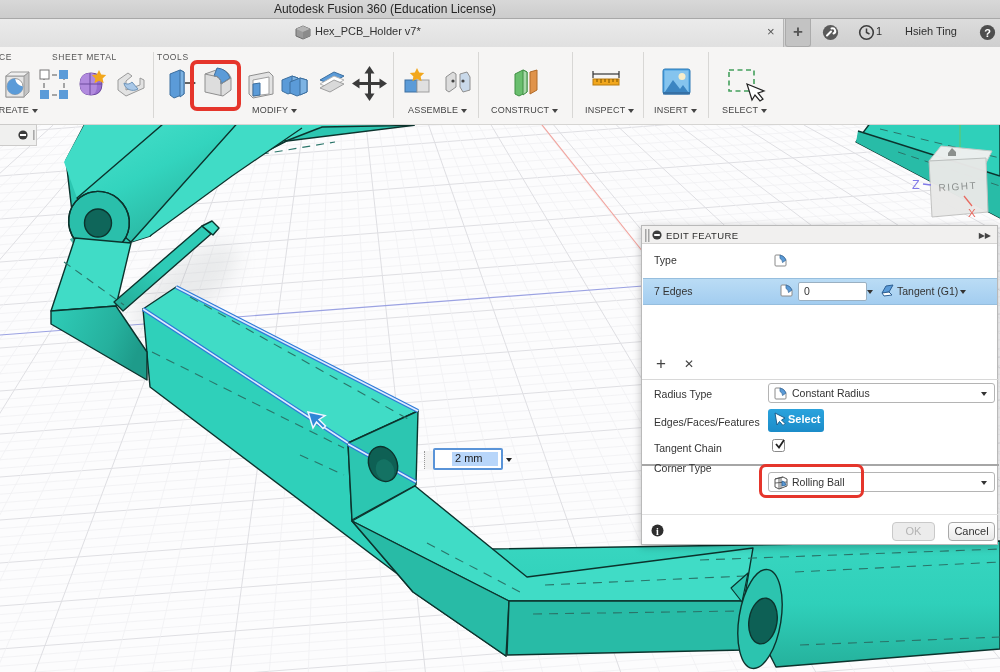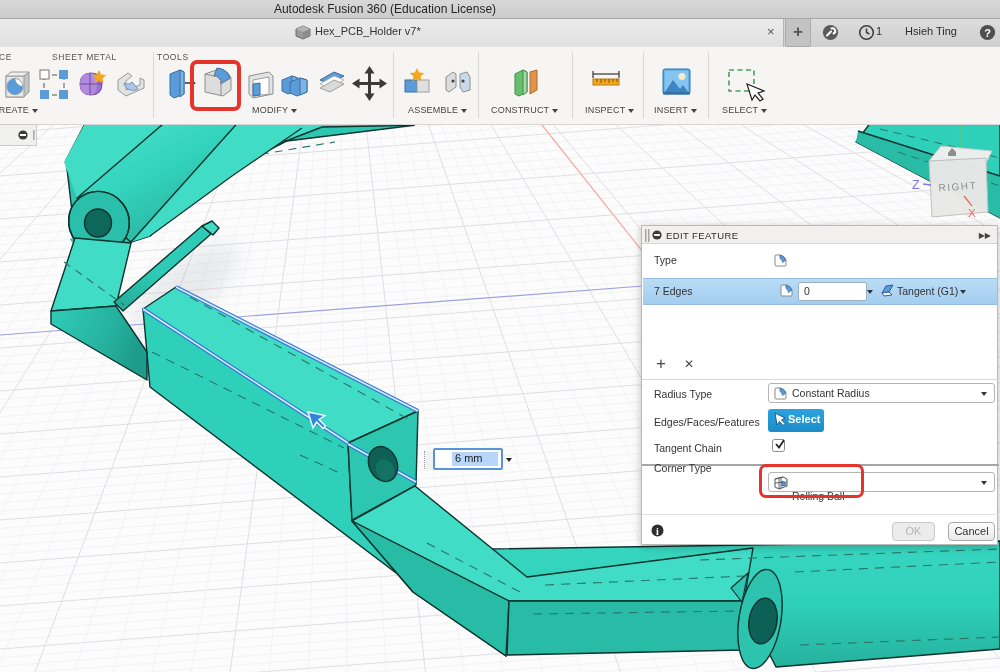--- a/index.html
+++ b/index.html
@@ -560,21 +560,21 @@
     <div class="abs" style="left:146px;top:187px;font-size:11px;font-weight:bold;color:#fff;">Select</div>
 
     <div class="abs dlglabel" style="left:12px;top:216px;">Tangent Chain</div>
     <div class="abs" style="left:130px;top:213px;width:13px;height:13px;background:#fff;
          border:1.5px solid #8a8a8a;border-radius:2.5px;box-sizing:border-box;"></div>
 
     <div class="abs" style="left:0;top:238px;width:357px;height:2px;background:#a6a6a6;"></div>
     <div class="abs dlglabel" style="left:12px;top:236px;">Corner Type</div>
     <div class="dropdown" style="top:246px;">
       <span class="ddcaret"></span>
-      <span class="abs dlglabel" style="left:23px;top:17px;">Rolling Ball</span>
+      <span class="abs dlglabel" style="left:23px;top:3px;">Rolling Ball</span>
     </div>
 
     <div class="abs" style="left:0;top:288px;width:357px;height:1px;background:#e2e2e2;"></div>
     <svg class="abs" style="left:9px;top:298px;" width="13" height="13">
       <circle cx="6.5" cy="6.5" r="6" fill="#2e2e2e"></circle>
       <text x="6.5" y="10.5" font-size="10" font-weight="bold" fill="#fff" text-anchor="middle" font-family="Liberation Serif">i</text>
     </svg>
     <div class="abs" style="left:250px;top:296px;width:41px;height:17px;background:#ececec;
          border:1px solid #c9c9c9;border-radius:4px;color:#b4b4b4;font-size:11px;
          text-align:center;line-height:17px;">OK</div>
@@ -615,14 +615,14 @@
   </div>
 
   <div class="abs redbox" style="left:190px;top:60px;width:51px;height:51px;box-sizing:border-box;"></div>
   <div class="abs redbox" style="left:759px;top:464px;width:105px;height:34px;box-sizing:border-box;border-width:3.5px;"></div>
 
   <div class="abs" style="left:424px;top:451px;width:10px;height:18px;background:#f1f1f1;
        border-left:1px dotted #9a9a9a;"></div>
   <div class="abs" style="left:433px;top:448px;width:70px;height:22px;background:#fff;
        border:2px solid #5a94d8;border-radius:2px;box-sizing:border-box;"></div>
   <div class="abs" style="left:452px;top:452px;width:46px;height:14px;background:#b8d6fa;"></div>
-  <div class="abs" style="left:455px;top:452px;font-size:11px;color:#1b1b1b;">6 mm</div>
+  <div class="abs" style="left:455px;top:452px;font-size:11px;color:#1b1b1b;">2 mm</div>
   <div class="abs ddcaret" style="left:506px;top:458px;right:auto;border-top-color:#222;"></div>
 
 </body></html>

